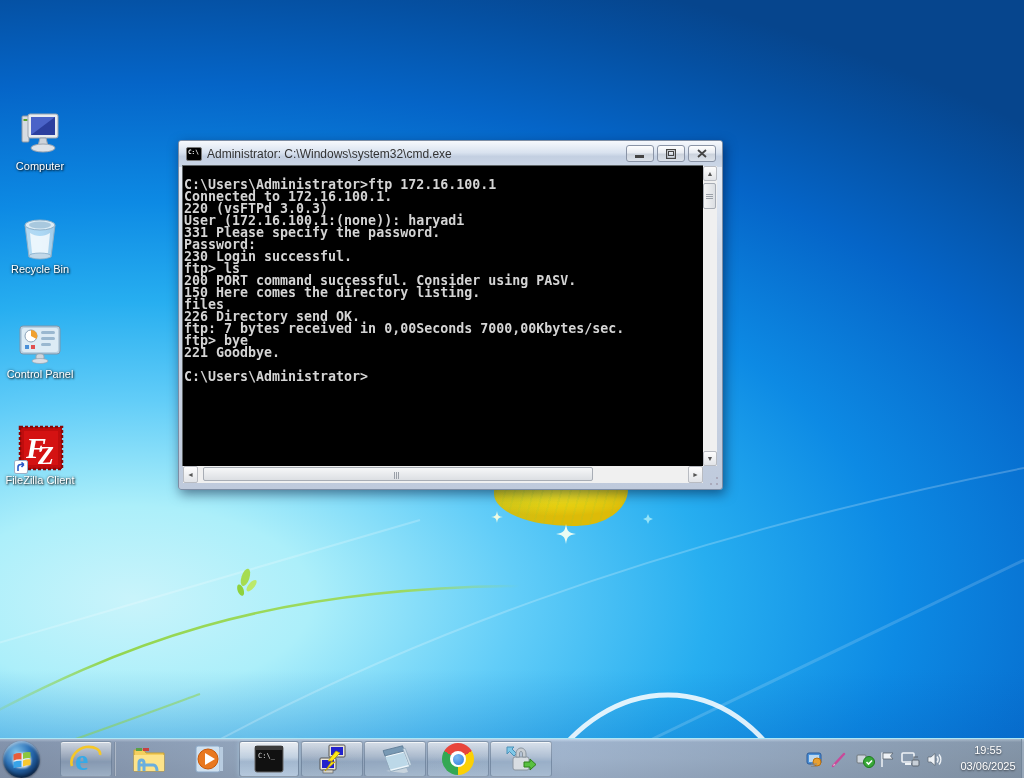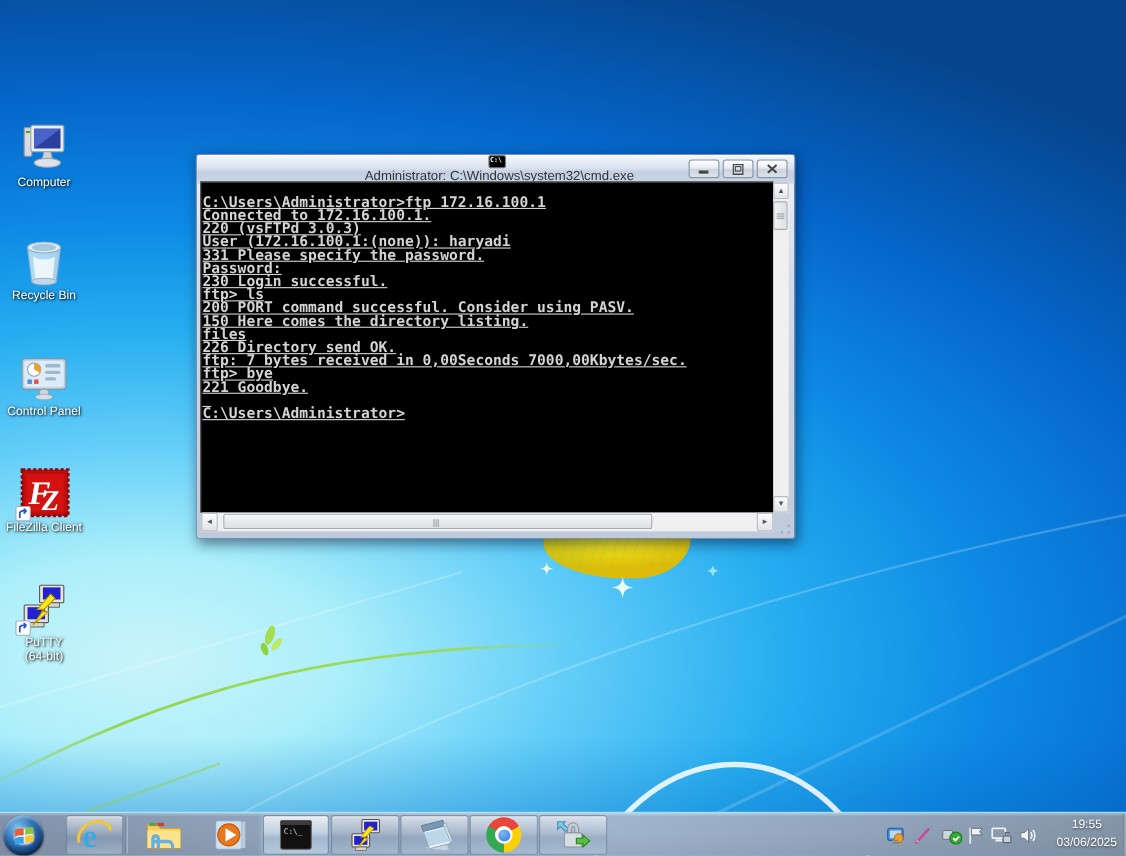--- a/index.html
+++ b/index.html
@@ -24,33 +24,33 @@
   .icon-label { margin-top:2px; font-size:11px; line-height:13px; color:#fff; white-space:pre-line;
     text-shadow:1px 1px 2px rgba(0,0,0,.85), 0 0 3px rgba(0,0,0,.6); }
   .shortcut-badge { position:absolute; left:-2px; bottom:-2px; width:14px; height:14px; background:#fff;
     border:1px solid #9ab0c8; border-radius:2px; }
   .shortcut-badge svg { position:absolute; left:1px; top:1px; }
   
   #cmd-window { position:absolute; left:178px; top:140px; width:545px; height:350px;
     background:linear-gradient(180deg,#eef3fa 0%,#d3dcea 30%,#bfcadc 100%);
     border:1px solid #7d8da4; border-radius:3px; box-shadow:2px 4px 12px rgba(0,10,40,.5); }
   #cmd-titlebar { position:absolute; left:0; top:0; width:100%; height:26px; display:flex; align-items:center; padding-left:7px;
-    background:linear-gradient(180deg,#f6f9fd 0%,#d9e2ef 45%,#c3cfe1 60%,#ccd7e7 100%); border-radius:3px 3px 0 0;flex-direction:column; }
+    background:linear-gradient(180deg,#f6f9fd 0%,#d9e2ef 45%,#c3cfe1 60%,#ccd7e7 100%); border-radius:3px 3px 0 0; }
   #cmd-title-icon { width:16px; height:14px; background:#000; border:1px solid #7a7a7a; border-radius:2px; margin-right:5px;
     color:#fff; font:bold 6px "DejaVu Sans Mono",monospace; line-height:7px; padding-left:1px; }
   #cmd-title-text { font-size:12px; color:#333; letter-spacing:0; }
   .caption-buttons { position:absolute; right:6px; top:4px; display:flex; gap:3px; }
   .cap-btn { width:28px; height:17px; border:1px solid #8a94a6; border-radius:3px;
     background:linear-gradient(180deg,#fefefe 0%,#e8ecf2 45%,#ccd3dd 55%,#dce2ea 100%);
     display:flex; align-items:center; justify-content:center; }
   .cap-glyph { display:block; }
   #console-area { position:absolute; left:3px; top:24px; width:521px; height:301px; background:#000; overflow:hidden;
     border-top:1px solid #5f6567; border-left:1px solid #5f6567; }
   #console-text { position:absolute; left:1px; top:13px; font:bold 13.3px "DejaVu Sans Mono",monospace; color:#d4d4d4;
-    line-height:12px; white-space:pre;text-decoration:underline; }
+    line-height:12px; white-space:pre; }
   
   #v-scrollbar { position:absolute; left:524px; top:25px; width:14px; height:300px; background:#f0f0f0; }
   #h-scrollbar { position:absolute; left:4px; top:325px; width:520px; height:17px; background:#f0f0f0; }
   .sb-btn { position:absolute; background:linear-gradient(180deg,#fdfdfd,#e2e4e8); border:1px solid #b9bcc2; border-radius:2px;
     display:flex; align-items:center; justify-content:center; font-size:7px; color:#555; }
   #v-up { left:0; top:0; width:14px; height:15px; }
   #v-down { left:0; bottom:0; width:14px; height:15px; }
   #v-thumb { position:absolute; left:0; top:17px; width:13px; height:26px; background:linear-gradient(90deg,#f4f5f6,#dcdfe3);
     border:1px solid #a8adb5; border-radius:2px; }
   .grip-v { margin:10px auto 0; width:7px; height:1px; background:#9aa0a8; box-shadow:0 2px 0 #9aa0a8, 0 4px 0 #9aa0a8; }
@@ -188,40 +188,20 @@
       </svg>
       <div class="shortcut-badge">
         <svg width="11" height="11">
             <path d="M2 9 L2 5 Q2 2.5 5 2.5 L8 2.5 M8 2.5 L5.5 0.5 M8 2.5 L5.5 5" stroke="#2a58c8" stroke-width="1.6" fill="none"></path>
           </svg>
       </div>
     </div>
     <div class="icon-label">FileZilla Client</div>
   </div>
 
-  <div class="icon-cell" style="left:0px;top:528px">
-    <div class="icon-art">
-      <svg width="48" height="48">
-        <rect x="20" y="4" width="22" height="16" rx="1" fill="#e8e4d8" stroke="#555"></rect>
-        <rect x="23" y="6" width="16" height="11" fill="#2222cc"></rect>
-        <rect x="24" y="20" width="14" height="4" fill="#d8d4c8" stroke="#555" stroke-width="0.8"></rect>
-        <rect x="6" y="22" width="22" height="16" rx="1" fill="#e8e4d8" stroke="#555"></rect>
-        <rect x="9" y="24" width="16" height="11" fill="#2222cc"></rect>
-        <rect x="10" y="38" width="14" height="4" fill="#d8d4c8" stroke="#555" stroke-width="0.8"></rect>
-        <path d="M30 12 L18 26 L24 26 L14 40 L28 28 L22 28 L34 16 Z" fill="#ffe818" stroke="#b89a00" stroke-width="1"></path>
-      </svg>
-      <div class="shortcut-badge">
-        <svg width="11" height="11">
-            <path d="M2 9 L2 5 Q2 2.5 5 2.5 L8 2.5 M8 2.5 L5.5 0.5 M8 2.5 L5.5 5" stroke="#2a58c8" stroke-width="1.6" fill="none"></path>
-          </svg>
-      </div>
-    </div>
-    <div class="icon-label">PuTTY
-(64-bit)</div>
-  </div>
 
 
   <div id="cmd-window">
     <div id="cmd-titlebar">
       <div id="cmd-title-icon">C:\</div>
       <span id="cmd-title-text">Administrator: C:\Windows\system32\cmd.exe</span>
       <div class="caption-buttons">
         <div class="cap-btn">
           <svg class="cap-glyph" width="10" height="9">
               <rect x="0" y="6" width="9" height="3" fill="#444"></rect>

